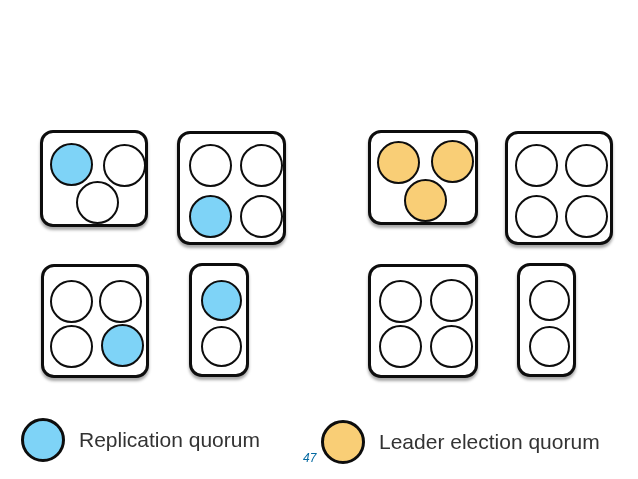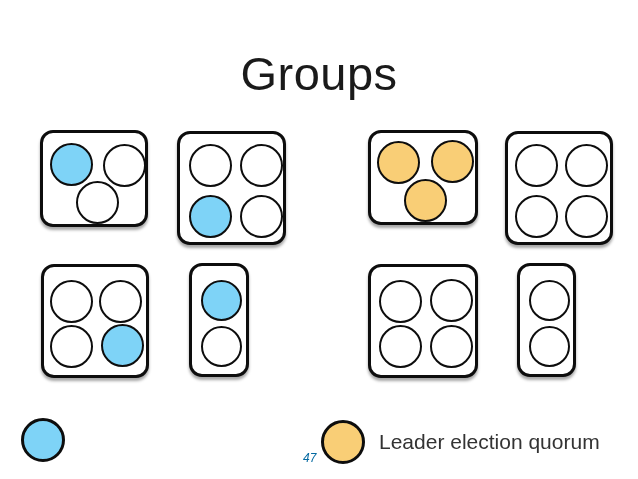--- a/index.html
+++ b/index.html
@@ -74,21 +74,20 @@
     font-size: 12px;
     font-style: italic;
     color: #0369a1;
   }
 </style>
 </head>
 <body>
 
 <div class="slide">
 
-  <div class="title">Groups</div>
 
   <div id="groups-canvas">
       <div class="group" style="left: 40px; top: 130px; width: 108px; height: 97px;">
         <div class="node" style="left: 6.5px; top: 9.5px; width: 43px; height: 43px; background: rgb(126, 211, 247);"></div>
         <div class="node" style="left: 59.5px; top: 10.5px; width: 43px; height: 43px; background: rgb(255, 255, 255);"></div>
         <div class="node" style="left: 32.5px; top: 47.5px; width: 43px; height: 43px; background: rgb(255, 255, 255);"></div>
       </div>
       <div class="group" style="left: 177px; top: 131px; width: 109px; height: 114px;">
         <div class="node" style="left: 8.5px; top: 9.5px; width: 43px; height: 43px; background: rgb(255, 255, 255);"></div>
         <div class="node" style="left: 59.5px; top: 9.5px; width: 43px; height: 43px; background: rgb(255, 255, 255);"></div>
@@ -124,20 +123,21 @@
       </div>
       <div class="group" style="left: 517px; top: 263px; width: 59px; height: 114px;">
         <div class="node" style="left: 8.5px; top: 13.5px; width: 41px; height: 41px; background: rgb(255, 255, 255);"></div>
         <div class="node" style="left: 8.5px; top: 59.5px; width: 41px; height: 41px; background: rgb(255, 255, 255);"></div>
       </div>
     </div>
 
   <div class="legend">
     <div class="legend-item" style="left:21px; top:10px;">
       <span class="legend-swatch" style="background: rgb(126, 211, 247);"></span>
+      <span class="legend-label">Replication quorum</span>
     </div>
     <div class="legend-item" style="left:321px; top:12px;justify-content:center;">
       <span class="legend-swatch" style="background: rgb(249, 206, 118);"></span>
       <span class="legend-label">Leader election quorum</span>
     </div>
   </div>
 
   <div class="page-number">47</div>
 
 </div>

